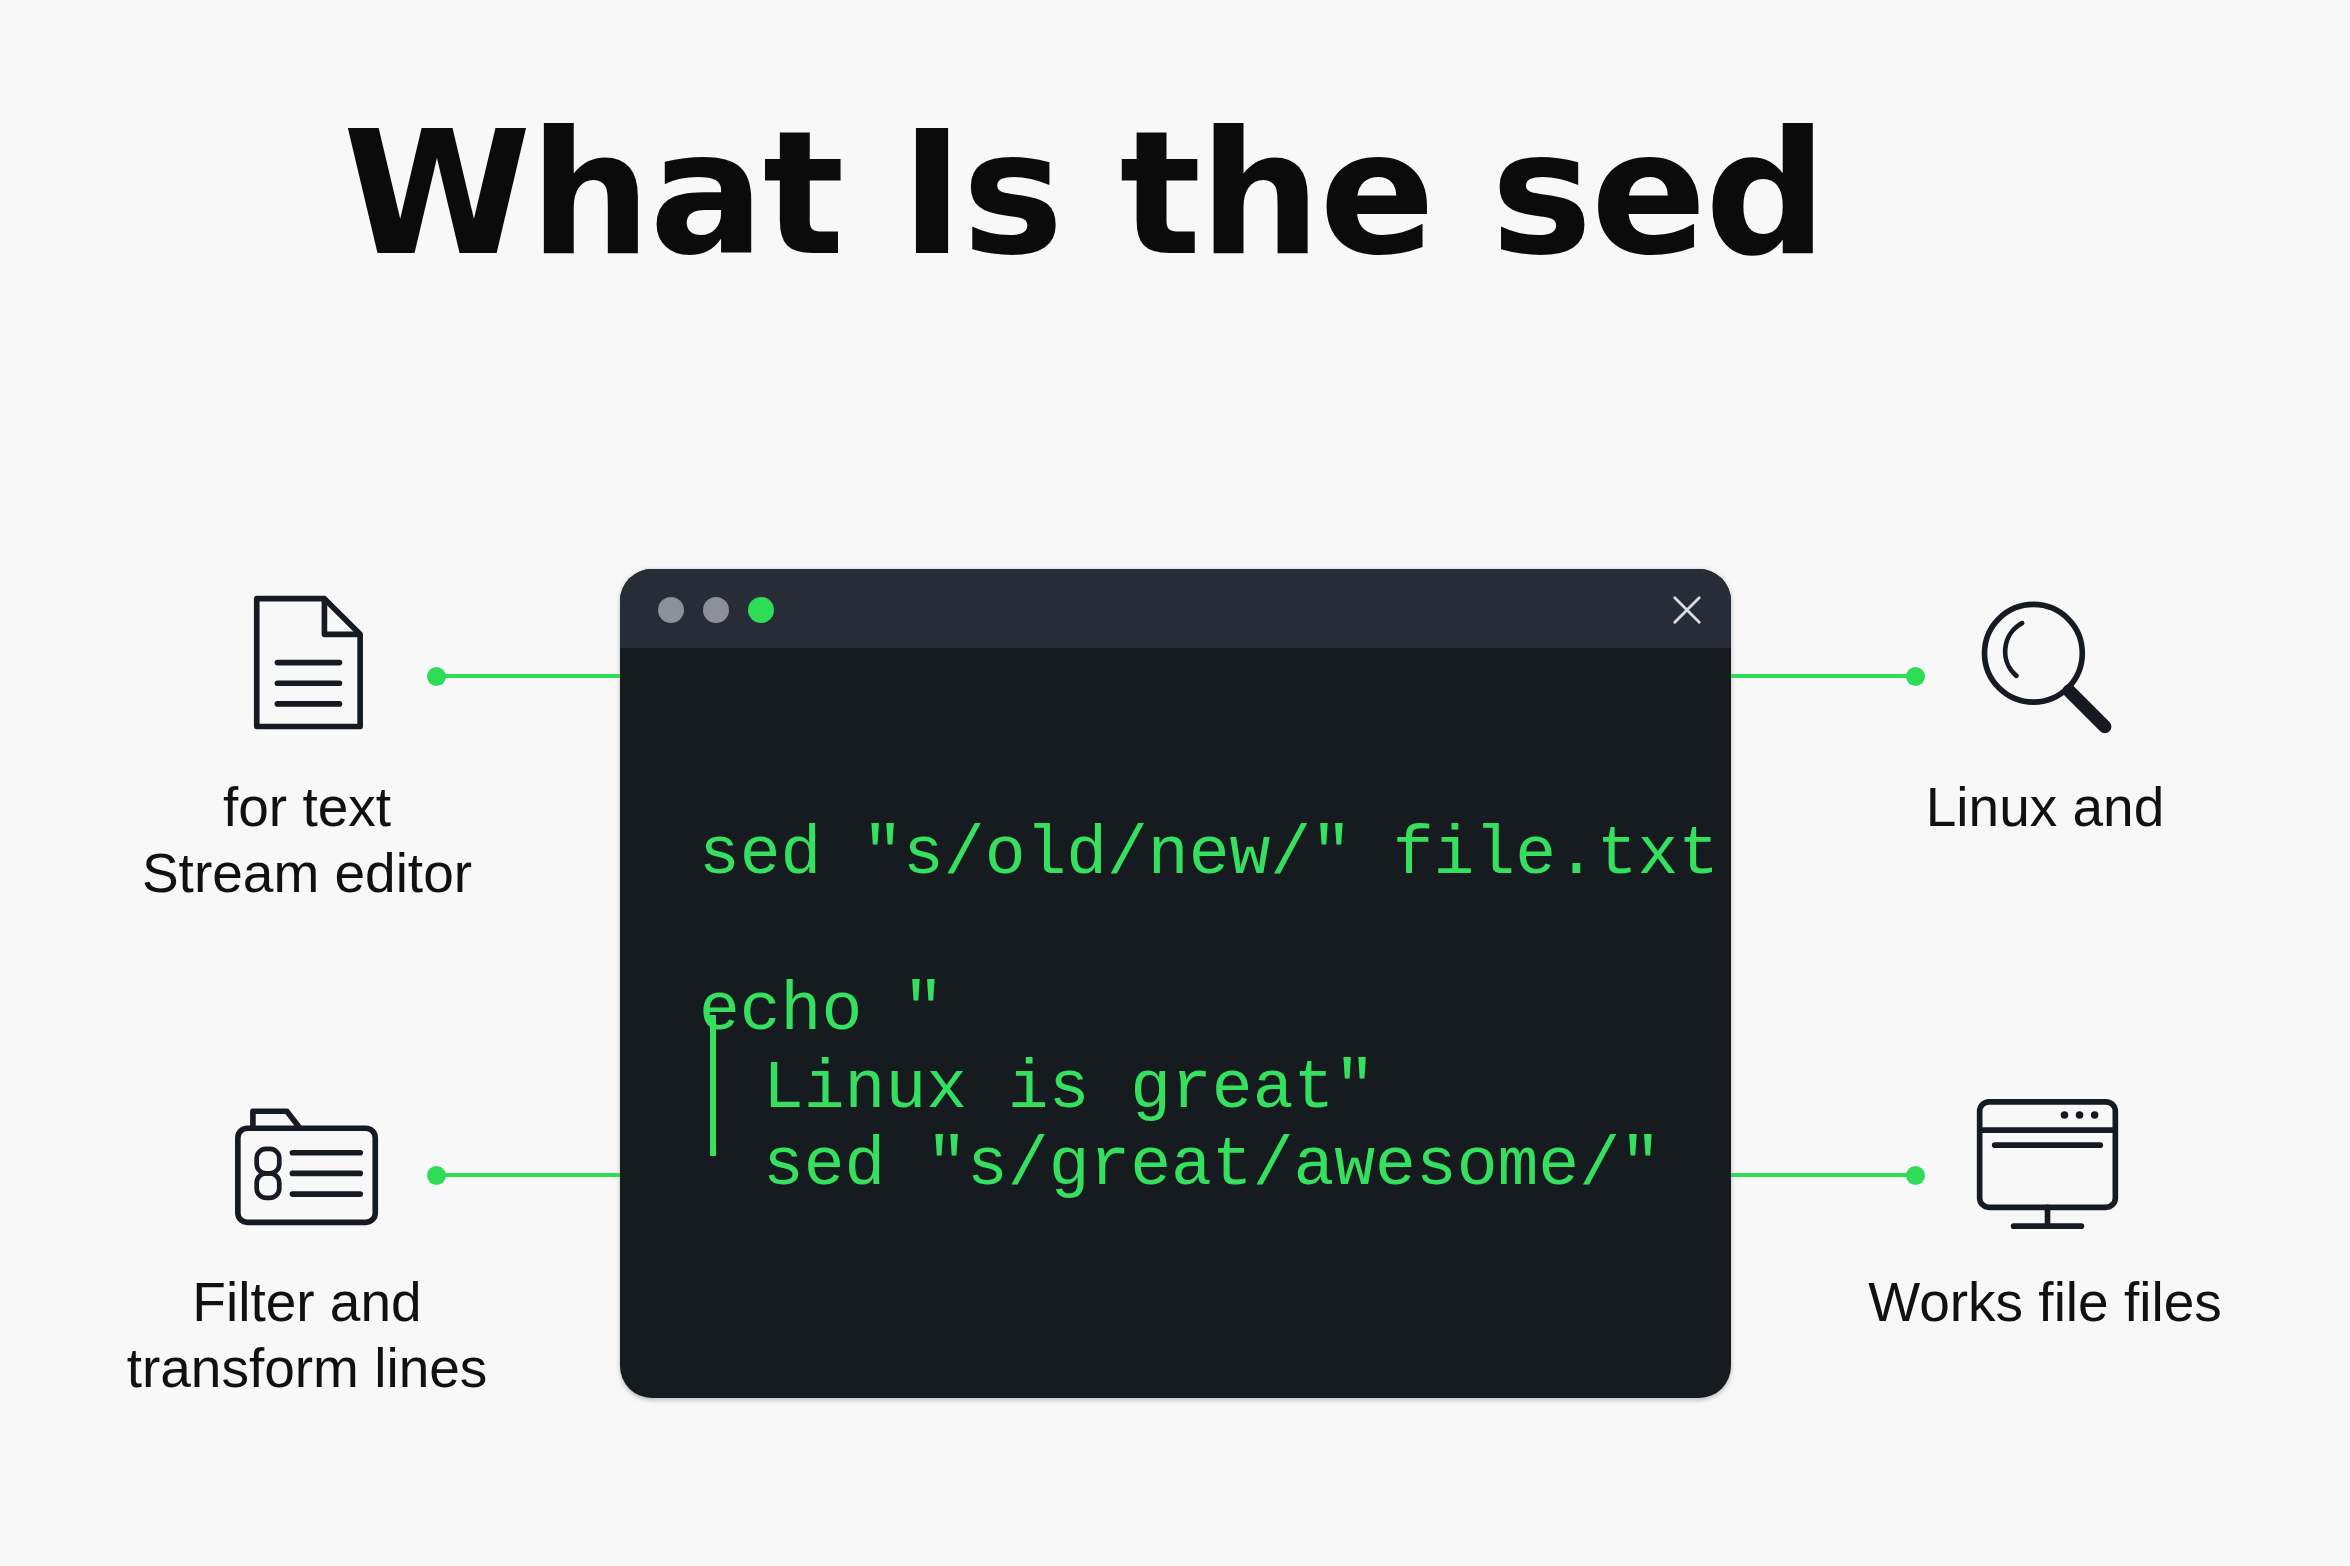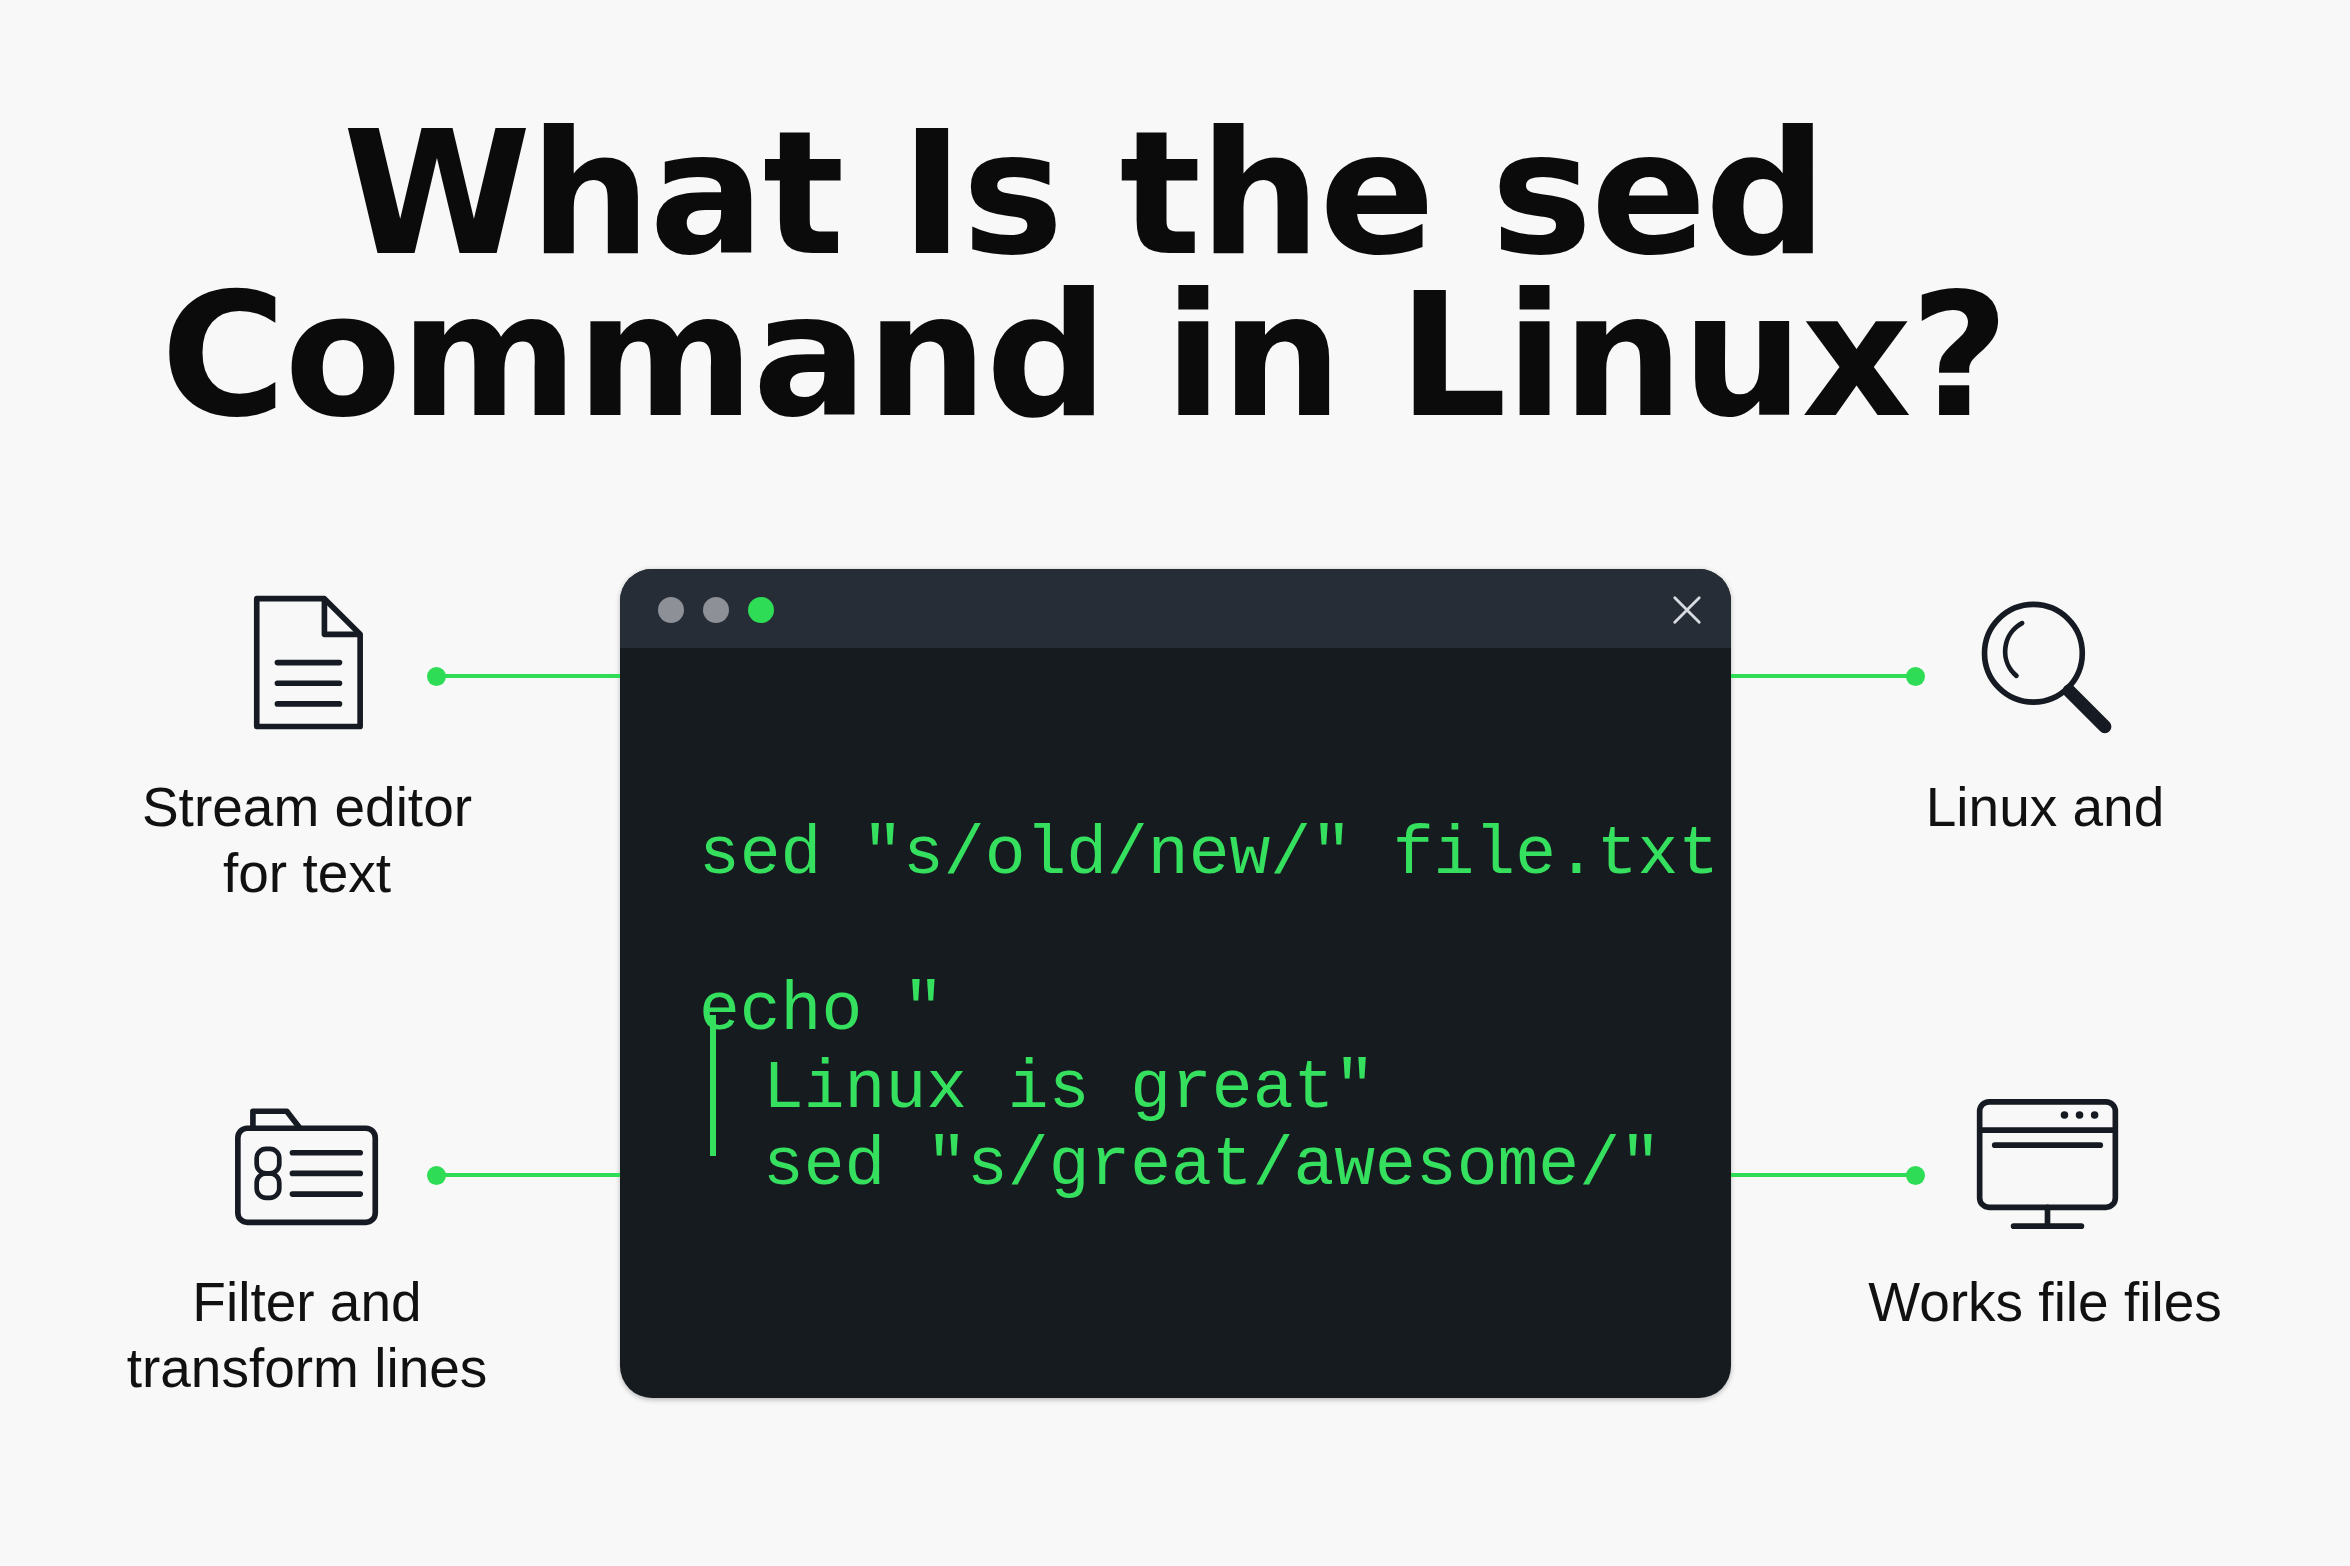--- a/index.html
+++ b/index.html
@@ -16,21 +16,20 @@
   .conn { position:absolute; height:3.8px; background:#2fdc55; }
   .node { position:absolute; width:19px; height:19px; border-radius:50%; background:#2fdc55; }
   .icon { position:absolute; }
   .label { position:absolute; text-align:center; font-size:55px; line-height:66px; color:#111; width:490px; }
 </style>
 </head>
 <body>
 
 <div class="title">
   <div>What Is the sed</div>
-  <div>Command in Linux?</div>
 </div>
 
 <div class="win">
   <div class="titlebar">
     <div class="dot" style="left:38px;background:#8d9096"></div>
     <div class="dot" style="left:83px;background:#8d9096"></div>
     <div class="dot" style="left:128px;background:#2fdc55"></div>
     <svg class="close" viewBox="0 0 34 34">
       <path d="M4 4 L30 30 M30 4 L4 30" stroke="#d8dbe0" stroke-width="3" stroke-linecap="round"></path>
     </svg>
@@ -77,22 +76,22 @@
   <rect x="6" y="6" width="144" height="112" rx="10" fill="none" stroke="#161a22" stroke-width="6"></rect>
   <path d="M6 36 H150" stroke="#161a22" stroke-width="6"></path>
   <circle cx="96" cy="20" r="4" fill="#161a22"></circle>
     <circle cx="112" cy="20" r="4" fill="#161a22"></circle>
     <circle cx="128" cy="20" r="4" fill="#161a22"></circle>
   <path d="M22 52 H134" stroke="#161a22" stroke-width="6" stroke-linecap="round"></path>
   <path d="M78 118 V138 M42 138 H114" stroke="#161a22" stroke-width="6" stroke-linecap="round"></path>
 </svg>
 
 <div class="label" style="left:62px;top:774px">
+  <div>for text</div>
   <div>Stream editor</div>
-  <div>for text</div>
 </div>
 <div class="label" style="left:1800px;top:774px">
   <div>Linux and</div>
 </div>
 <div class="label" style="left:62px;top:1269px">
   <div>Filter and</div>
   <div>transform lines</div>
 </div>
 <div class="label" style="left:1800px;top:1269px">
   <div>Works file files</div>

